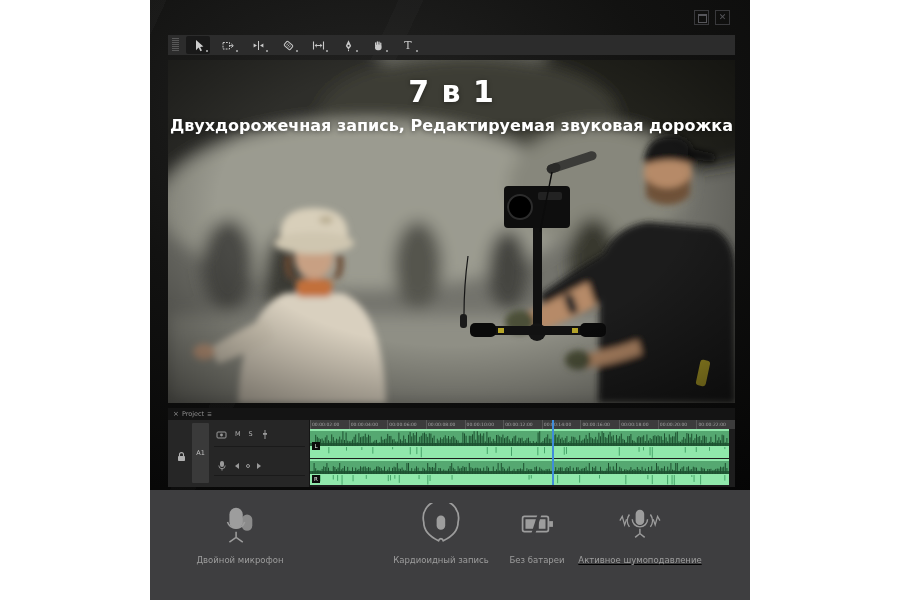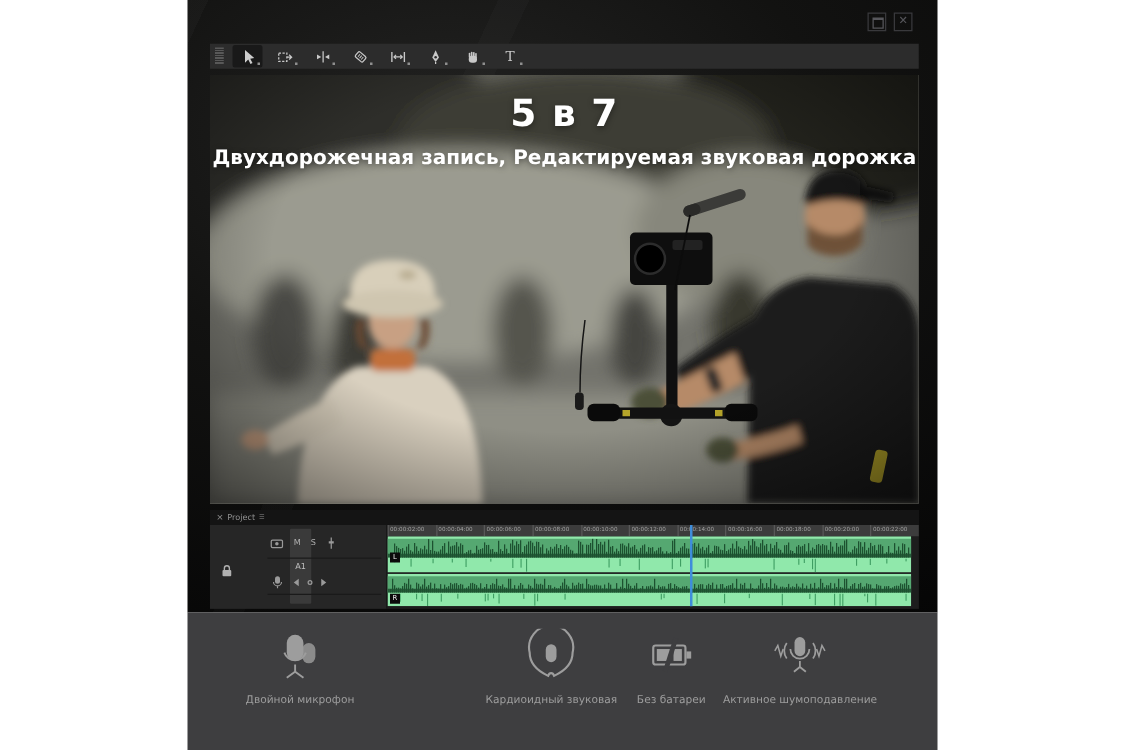--- a/index.html
+++ b/index.html
@@ -43,21 +43,21 @@
   .panel{position:absolute;left:18px;top:408px;width:567px;height:79px;background:#1d1d1d;}
   .tabbar{height:12px;background:#141414;display:flex;align-items:center;padding-left:5px;color:#8f8f8f;}
   .tab{display:flex;align-items:center;gap:3px;}
   .tab-close{font-size:7px;line-height:1;}
   .tab-label{font-size:6.5px;line-height:1;}
   .tab-menu{font-size:5px;line-height:1;}
   .panel-body{position:absolute;left:0;right:0;top:12px;bottom:0;display:flex;}
   .track-header{width:142px;background:#262626;position:relative;border-right:1px solid #151515;}
   .lock{position:absolute;left:8px;top:27px;}
   .a1strip{position:absolute;left:24px;top:3px;width:17px;height:60px;background:#3a3a3a;border-radius:1px;
-    color:#c2c2c2;font-size:6.5px;display:flex;align-items:center;justify-content:center;margin-left:40px;}
+    color:#c2c2c2;font-size:6.5px;display:flex;align-items:center;justify-content:center;}
   .hdr-row1{position:absolute;left:48px;top:9px;display:flex;align-items:center;gap:8px;}
   .hdr-row2{position:absolute;left:48px;top:40px;display:flex;align-items:center;gap:7px;}
   .hdr-sep1{position:absolute;left:46px;right:4px;top:26px;height:1px;background:#1a1a1a;}
   .hdr-sep2{position:absolute;left:46px;right:4px;top:55px;height:1px;background:#1a1a1a;}
   .ms{font-size:6.5px;color:#b0b0b0;line-height:1;}
   .tri-l{width:0;height:0;border-top:3px solid transparent;border-bottom:3px solid transparent;border-right:4px solid #9a9a9a;}
   .tri-r{width:0;height:0;border-top:3px solid transparent;border-bottom:3px solid transparent;border-left:4px solid #9a9a9a;}
   .kf-dot{width:4px;height:4px;border:1px solid #9a9a9a;border-radius:50%;}
 
   .track-area{position:relative;flex:1;background:#1d1d1d;}
@@ -70,21 +70,21 @@
   .ch-label{position:absolute;width:8px;height:8px;background:#0b0b0b;color:#efefef;font-size:5.5px;line-height:8px;text-align:center;z-index:2;}
   .ch-l{left:2px;top:13px;}
   .ch-r{left:2px;bottom:2px;}
   .playhead{position:absolute;top:0;bottom:2px;width:2px;background:var(--playhead);z-index:3;}
 
   
   .band{position:absolute;left:0;top:490px;width:600px;height:110px;background:var(--band);}
   .feature{position:absolute;top:13px;width:130px;text-align:center;}
   .feature svg{height:42px;display:inline-block;}
   .flabel{display:block;margin-top:6px;font-size:8.5px;color:#9d9d9d;line-height:1.2;}
-  .f1{left:25px;} .f2{left:115px;} .f3{left:226px;} .f4{left:322px;} .f5{left:425px;}
+  .f1{left:25px;} .f2{left:115px;} .f3{left:226px;} .f4{left:322px;} .f5{left:425px;text-decoration:underline;}
 </style>
 </head>
 <body>
 
 <div class="comp">
   <div class="editor-bg"></div>
 
   <div class="win-btn win-max"></div>
   <div class="win-btn win-close">✕</div>
 
@@ -229,21 +229,21 @@
         <rect x="310" y="266" width="122" height="9" rx="4" fill="#121212"></rect>
         <rect x="302" y="263" width="26" height="14" rx="5" fill="#0a0a0a"></rect>
         <rect x="412" y="263" width="26" height="14" rx="5" fill="#0a0a0a"></rect>
         <rect x="330" y="268" width="6" height="5" fill="#b7a62a"></rect>
         <rect x="404" y="268" width="6" height="5" fill="#b7a62a"></rect>
         <rect x="530" y="300" width="10" height="26" rx="3" fill="#b7a62a" transform="rotate(12 535 313)"></rect>
       </g>
       <rect width="567" height="343" fill="url(#vig)"></rect>
     </svg>
     <div class="hero">
-      <h1>5 в 7</h1>
+      <h1>7 в 1</h1>
       <p>Двухдорожечная запись, Редактируемая звуковая дорожка</p>
     </div>
   </div>
 
   <div class="panel">
     <div class="tabbar">
       <div class="tab">
         <span class="tab-close">×</span>
         <span class="tab-label">Project</span>
         <span class="tab-menu">☰</span>
@@ -899,21 +899,21 @@
         <path d="M11 20 a9.5 9.5 0 0 0 18 0" fill="none" stroke="#9d9d9d" stroke-width="1.6"></path>
         <path d="M20 30 v6 M13 41 L20 36 L27 41" fill="none" stroke="#9d9d9d" stroke-width="1.6"></path>
       </svg>
       <span class="flabel">Двойной микрофон</span>
     </div>
     <div class="feature f3">
       <svg viewBox="0 0 48 44">
         <path d="M6 20 A 18.5 18.5 0 1 1 42 20 C 42 31, 32 37, 26.5 39.5 C 25.5 36.5, 22.5 36.5, 21.5 39.5 C 16 37, 6 31, 6 20 Z" fill="none" stroke="#9d9d9d" stroke-width="1.8"></path>
         <rect x="19.5" y="13" width="9" height="15" rx="4.5" fill="#9d9d9d"></rect>
       </svg>
-      <span class="flabel">Кардиоидный звуковая</span>
+      <span class="flabel">Кардиоидный запись</span>
     </div>
     <div class="feature f4">
       <svg viewBox="0 0 48 44">
         <rect x="9" y="14" width="27" height="16" rx="2" fill="none" stroke="#9d9d9d" stroke-width="1.8"></rect>
         <rect x="36.8" y="19" width="4" height="6" fill="#9d9d9d"></rect>
         <rect x="12" y="17" width="11" height="10" fill="#9d9d9d"></rect>
         <rect x="26" y="17" width="7" height="10" fill="#9d9d9d"></rect>
         <path d="M28 8 L19 36" stroke="#3e3e40" stroke-width="4"></path>
       </svg>
       <span class="flabel">Без батареи</span>

